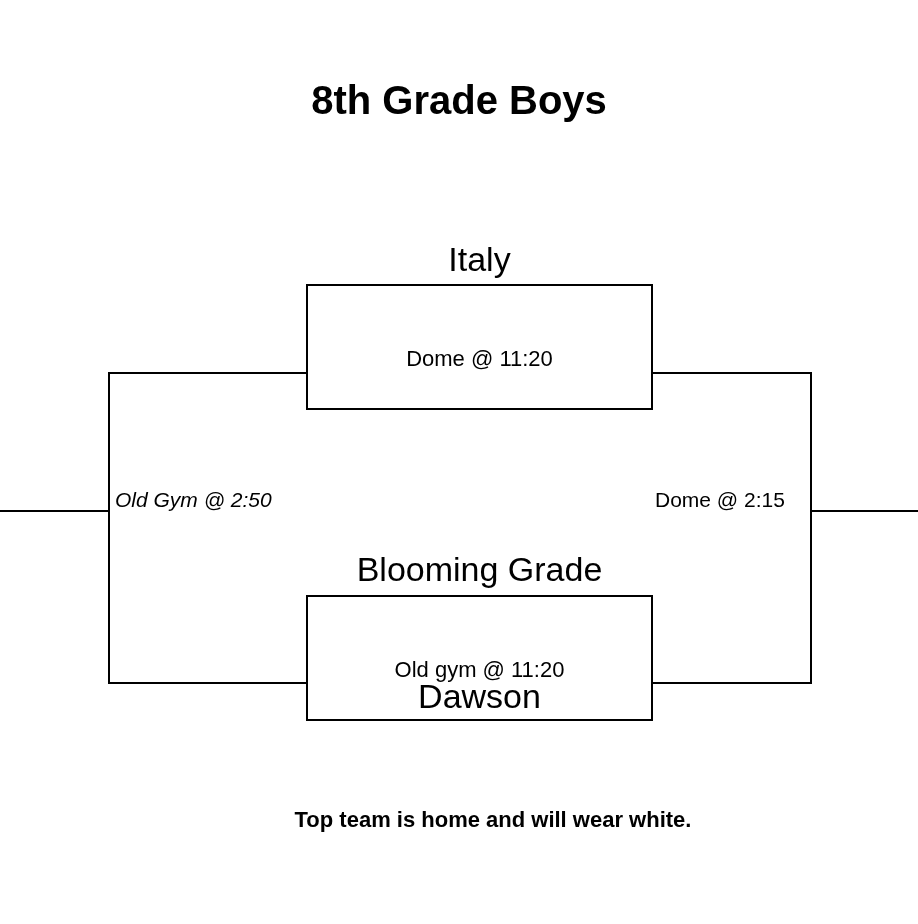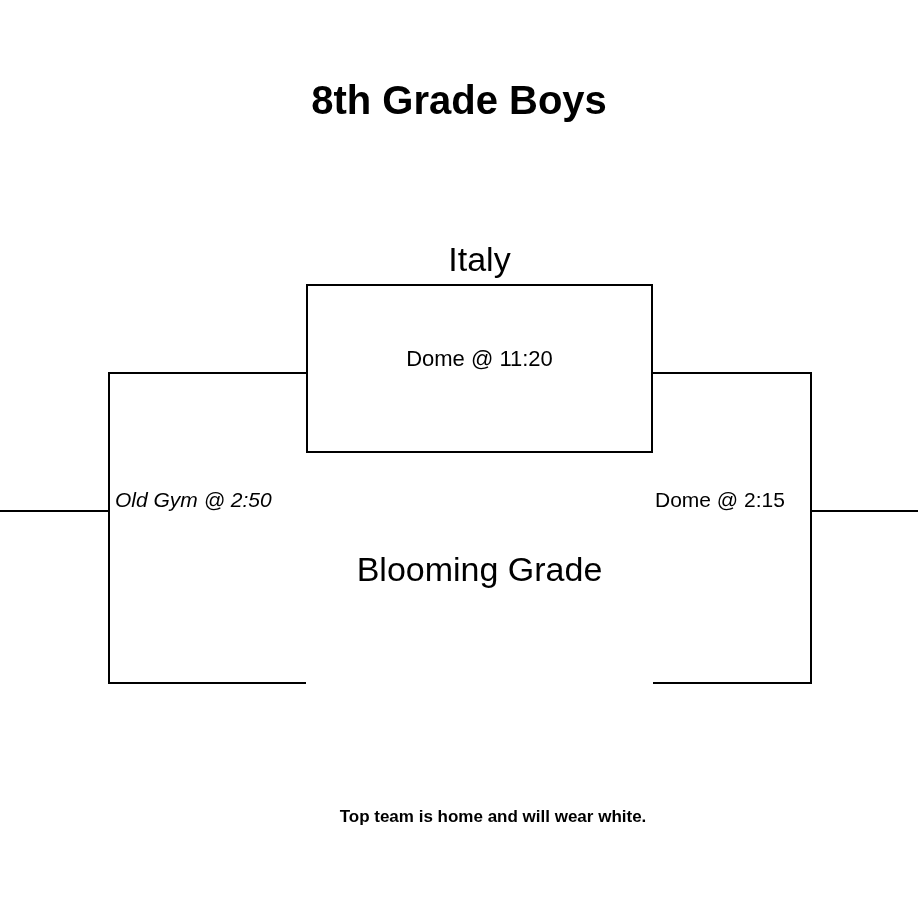--- a/index.html
+++ b/index.html
@@ -47,21 +47,21 @@
   .l-conn-left-bottom { left: 108px; top: 635px; width: 198px; }
   .l-vert-right  { left: 810px; top: 325px; height: 312px; }
   .l-conn-right-top    { left: 653px; top: 325px; width: 159px; }
   .l-conn-right-bottom { left: 653px; top: 635px; width: 159px; }
   .l-feed-right  { left: 810px; top: 463px; width: 108px; }
 
   .game-box {
     position: absolute;
     left: 306px;
     width: 347px;
-    height: 169px;
+    height: 126px;
     border: 2px solid #000000;
     box-sizing: border-box;
     background: #ffffff;
   }
   .game-box-1 { top: 237px; }
   .game-box-2 { top: 548px; }
 
   .team-above {
     position: absolute;
     left: 306px;
@@ -101,21 +101,21 @@
   }
   .side-label-left  { left: 115px; top: 440px; font-style: italic; }
   .side-label-right { left: 655px; top: 440px; }
 
   .note {
     position: absolute;
     left: 72px;
     right: 4px;
     top: 807px;
     text-align: center;
-    font-size: 17px;
+    font-size: 22px;
     font-weight: bold;
     line-height: 1.2;
   }
 </style>
 </head>
 <body>
 
 <div class="page">
 
   <div class="title">8th Grade Boys</div>
@@ -130,20 +130,24 @@
     <div class="line line-h l-conn-right-top"></div>
     <div class="line line-h l-conn-right-bottom"></div>
     <div class="line line-h l-feed-right"></div>
 
     <div class="team-above team-above-1">Italy</div>
     <div class="game-box game-box-1">
       <div class="game-info">Dome @ 11:20</div>
     </div>
 
     <div class="team-above team-above-2">Blooming Grade</div>
+    <div class="game-box game-box-2">
+      <div class="game-info">Old gym @ 11:20</div>
+      <div class="team-bottom">Dawson</div>
+    </div>
 
     <div class="side-label side-label-left">Old Gym @ 2:50</div>
     <div class="side-label side-label-right">Dome @ 2:15</div>
 
   </div>
 
   <div class="note">Top team is home and will wear white.</div>
 
 </div>
 

